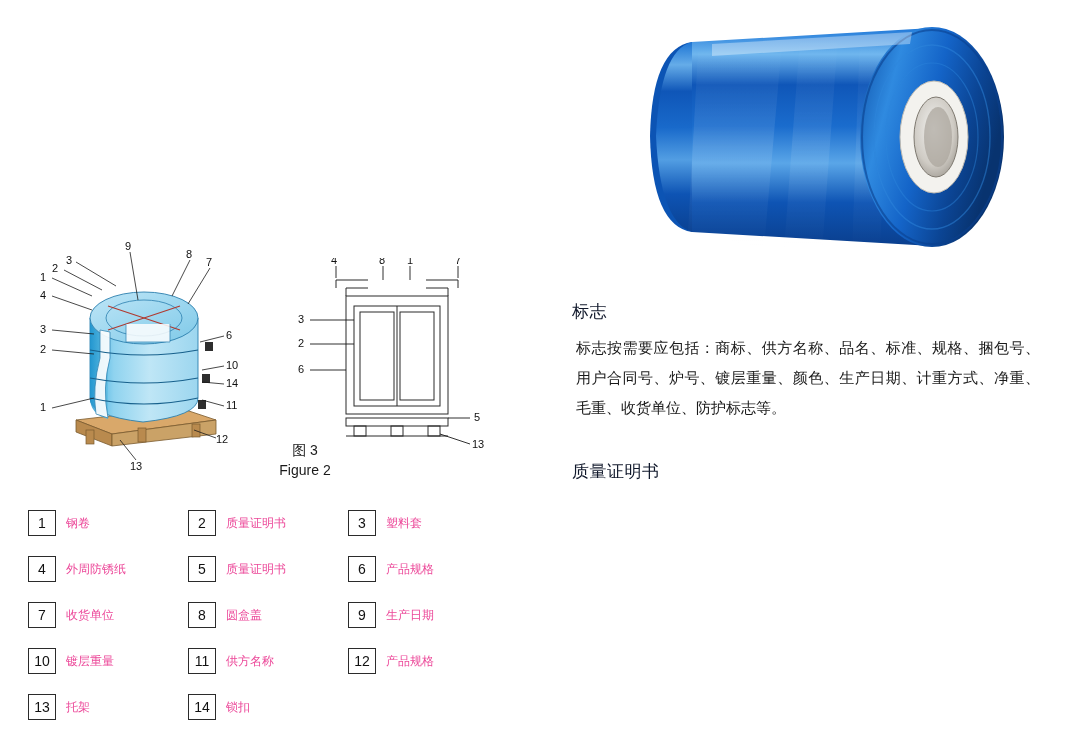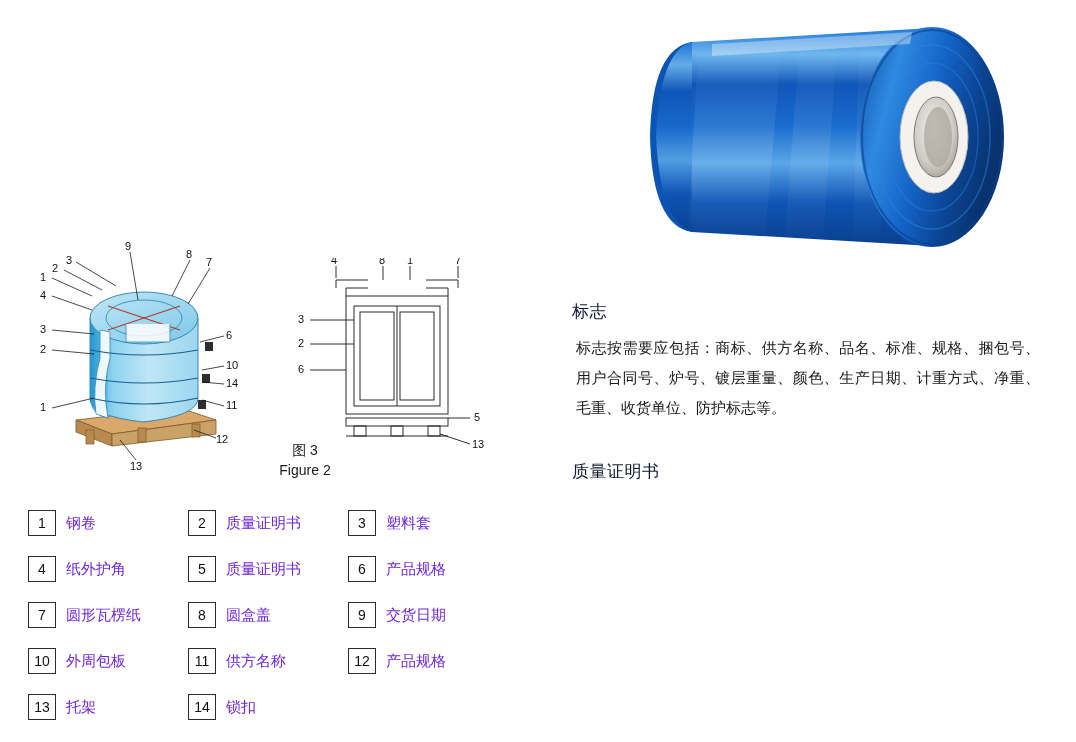--- a/index.html
+++ b/index.html
@@ -85,22 +85,22 @@
     display: flex;
     align-items: center;
     justify-content: center;
     font-size: 14px;
     line-height: 1;
     color: #111;
     box-sizing: border-box;
     flex: none;
   }
   .legend-label {
-    font-size: 15px;
-    color: #6d28d9;
+    font-size: 12px;
+    color: #ec4899;
     white-space: nowrap;
     text-align: right;
   }
 
   
   .right-col {
     position: absolute;
     left: 572px;
     top: 0;
     width: 478px;
@@ -303,47 +303,47 @@
         <span class="legend-num">2</span>
         <span class="legend-label">质量证明书</span>
       </div>
       <div class="legend-item">
         <span class="legend-num">3</span>
         <span class="legend-label">塑料套</span>
       </div>
 
       <div class="legend-item">
         <span class="legend-num">4</span>
-        <span class="legend-label">纸外护角</span>
+        <span class="legend-label">外周防锈纸</span>
       </div>
       <div class="legend-item">
         <span class="legend-num">5</span>
         <span class="legend-label">质量证明书</span>
       </div>
       <div class="legend-item">
         <span class="legend-num">6</span>
         <span class="legend-label">产品规格</span>
       </div>
 
       <div class="legend-item">
         <span class="legend-num">7</span>
-        <span class="legend-label">圆形瓦楞纸</span>
+        <span class="legend-label">收货单位</span>
       </div>
       <div class="legend-item">
         <span class="legend-num">8</span>
         <span class="legend-label">圆盒盖</span>
       </div>
       <div class="legend-item">
         <span class="legend-num">9</span>
-        <span class="legend-label">交货日期</span>
+        <span class="legend-label">生产日期</span>
       </div>
 
       <div class="legend-item">
         <span class="legend-num">10</span>
-        <span class="legend-label">外周包板</span>
+        <span class="legend-label">镀层重量</span>
       </div>
       <div class="legend-item">
         <span class="legend-num">11</span>
         <span class="legend-label">供方名称</span>
       </div>
       <div class="legend-item">
         <span class="legend-num">12</span>
         <span class="legend-label">产品规格</span>
       </div>
 

